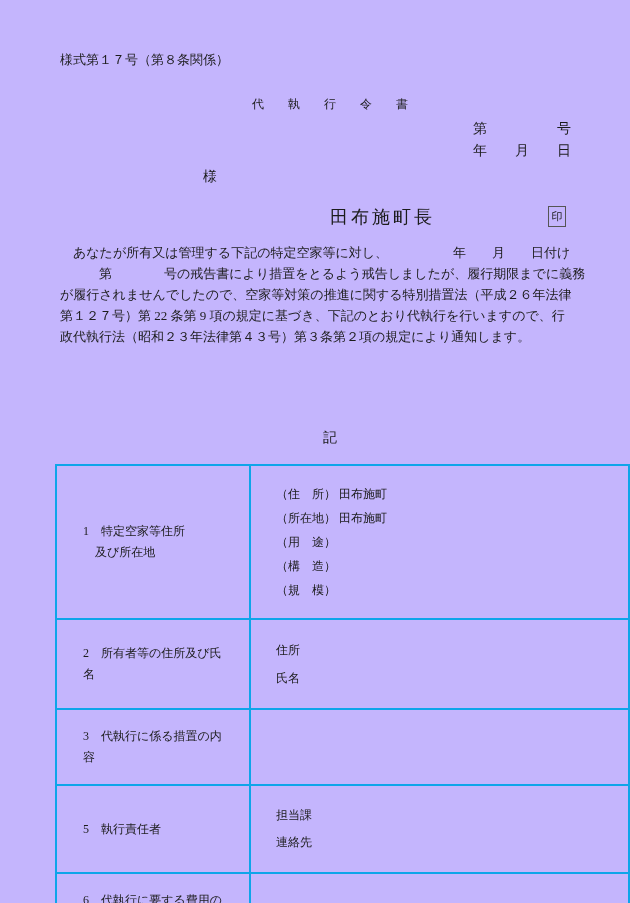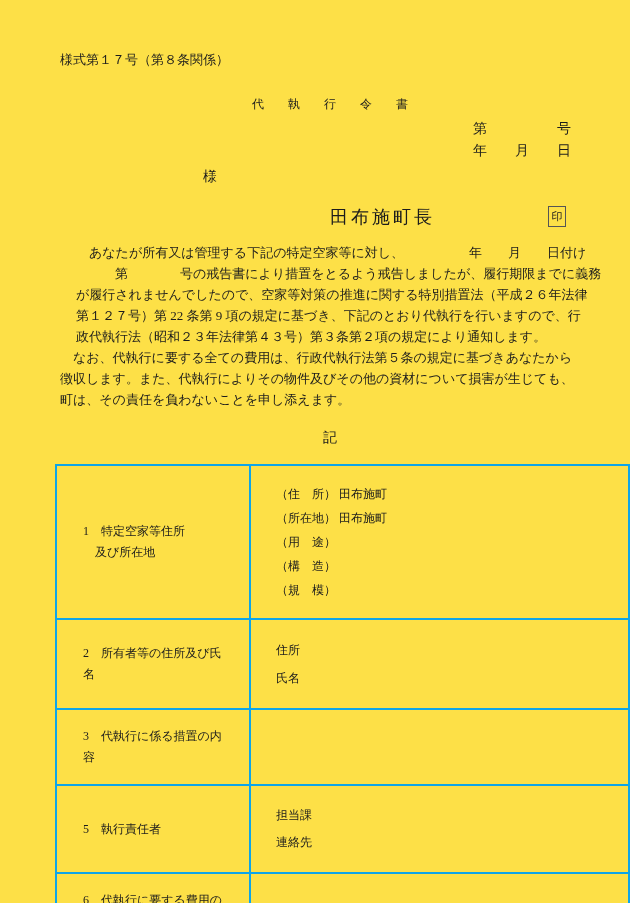--- a/index.html
+++ b/index.html
@@ -4,21 +4,21 @@
 <style>
   html, body {
     margin: 0;
     padding: 0;
     background: #fbfbfb;
   }
   .page {
     position: relative;
     width: 630px;
     height: 903px;
-    background: #fde047;
+    background: #c4b5fd;
     font-family: "Liberation Serif", "DejaVu Serif", serif;
     color: #1c1c1c;
     overflow: hidden;
   }
   .abs { position: absolute; }
   .pre { white-space: pre-wrap; }
 
   .form-number {
     left: 60px; top: 51px;
     font-size: 13px;
@@ -53,21 +53,21 @@
     border: 1px solid #555;
     font-size: 11px;
     line-height: 19px;
     text-align: center;
   }
   .para {
     left: 60px; width: 545px;
     font-size: 13px;
     line-height: 21px;
   }
-  .para1 { top: 242px; margin-left: 16px; }
+  .para1 { top: 242px; }
   .para2 { top: 347px; }
   .record-heading {
     left: 90px; top: 429px; width: 480px;
     text-align: center;
     font-size: 14px;
   }
   table.details {
     position: absolute;
     left: 55px; top: 464px;
     border-collapse: collapse;
@@ -120,23 +120,20 @@
   <div class="abs issuer">田布施町長</div>
 
   <div class="abs seal">印</div>
 
   <div class="abs para para1 pre">　あなたが所有又は管理する下記の特定空家等に対し、　　　　　年　　月　　日付け
 　　　第　　　　号の戒告書により措置をとるよう戒告しましたが、履行期限までに義務
 が履行されませんでしたので、空家等対策の推進に関する特別措置法（平成２６年法律
 第１２７号）第 22 条第 9 項の規定に基づき、下記のとおり代執行を行いますので、行
 政代執行法（昭和２３年法律第４３号）第３条第２項の規定により通知します。</div>
 
-  <div class="abs para para2 pre">　なお、代執行に要する全ての費用は、行政代執行法第５条の規定に基づきあなたから
-徴収します。また、代執行によりその物件及びその他の資材について損害が生じても、
-町は、その責任を負わないことを申し添えます。</div>
 
   <div class="abs record-heading">記</div>
 
   <table class="details">
     <tbody>
         <tr class="r1">
       <td class="label-cell">
             <div class="lbl">1　特定空家等住所
 　及び所在地</div>
           </td>

